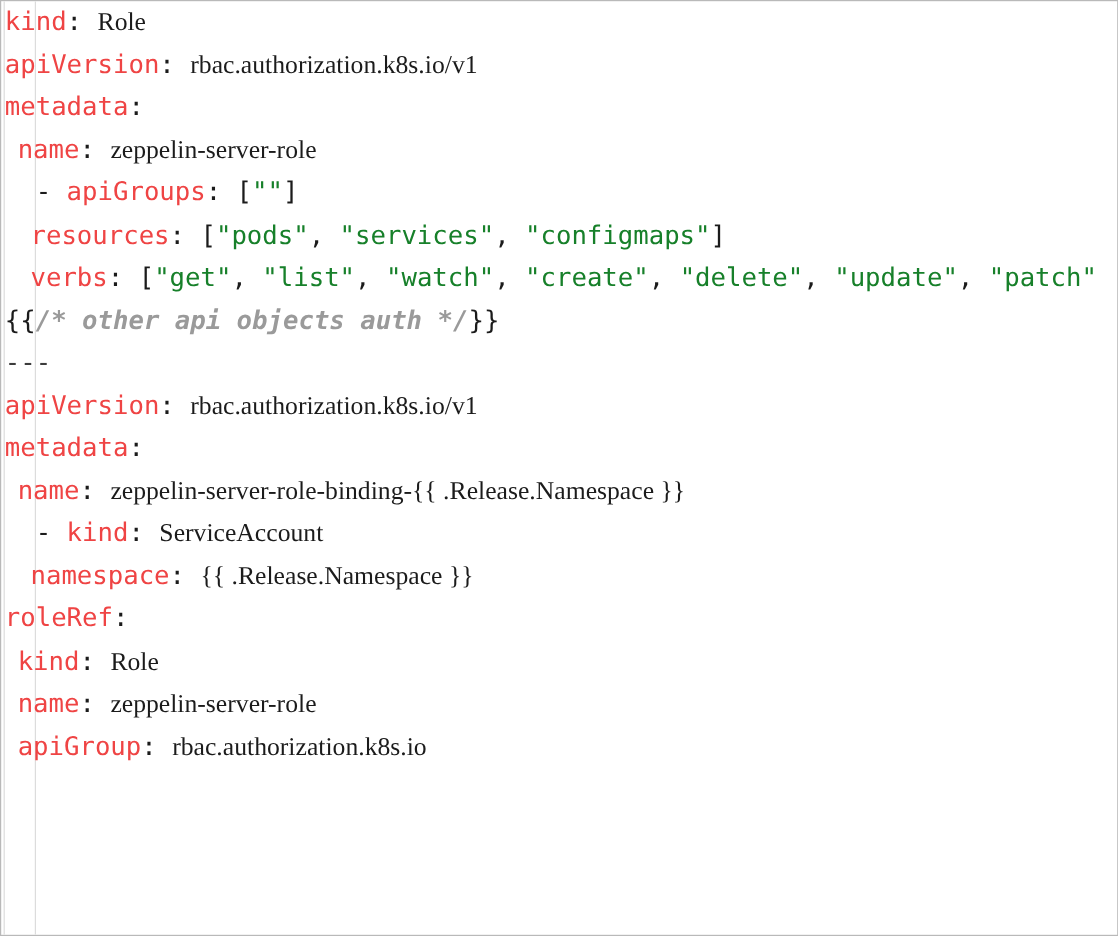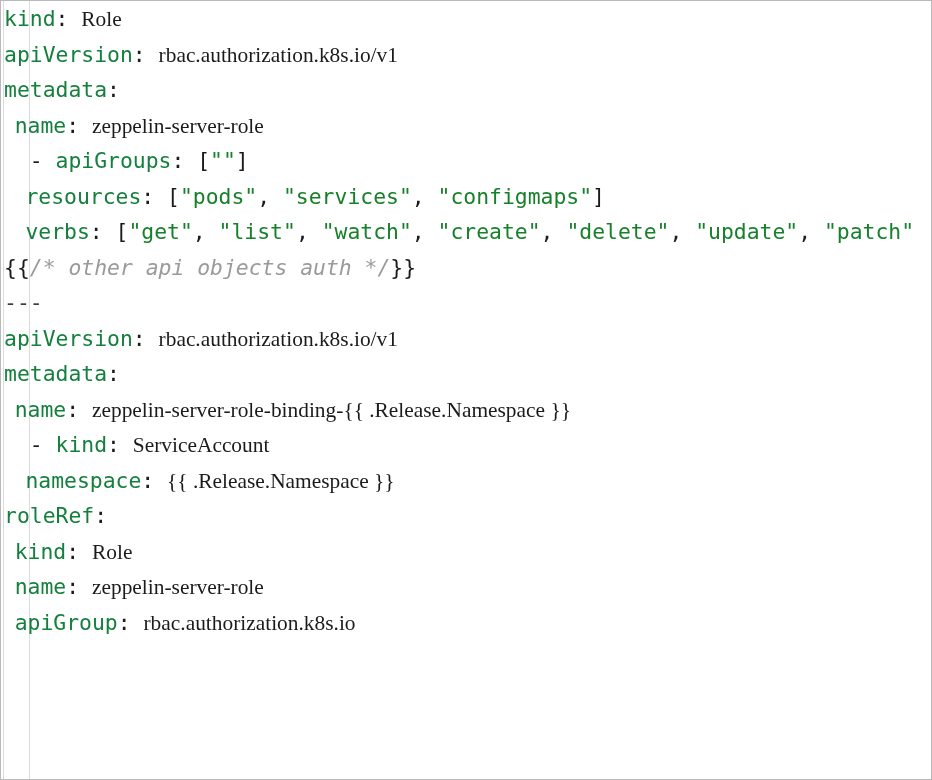--- a/index.html
+++ b/index.html
@@ -51,25 +51,25 @@
     height: 35.5px;
     line-height: 35.5px;
     font-size: 21.4px;
     letter-spacing: 0px;
     white-space: pre;
     color: #1b1b1b;
     padding-left: 3px;
   }
 
   
-  .tok-key      { color: #15803d; }
+  .tok-key      { color: #ef4444; }
   .tok-str      { color: #17802a; }
   .tok-plain    { color: #1b1b1b; font-family: Liberation Serif, serif; }
   .tok-punct    { color: #1b1b1b; }
-  .tok-comment  { color: #9a9a9a; font-style: italic; }
+  .tok-comment  { color: #9a9a9a; font-style: italic; font-weight: bold; }
   .tok-delim    { color: #1b1b1b; }
   .tok-sep      { color: #3c3c3c; }
 </style>
 </head>
 <body>
 
 <div id="code-block">
 
   <div class="indent-guides">
       <div class="indent-guide" style="left: 2px; background: rgb(220, 220, 220);"></div>

